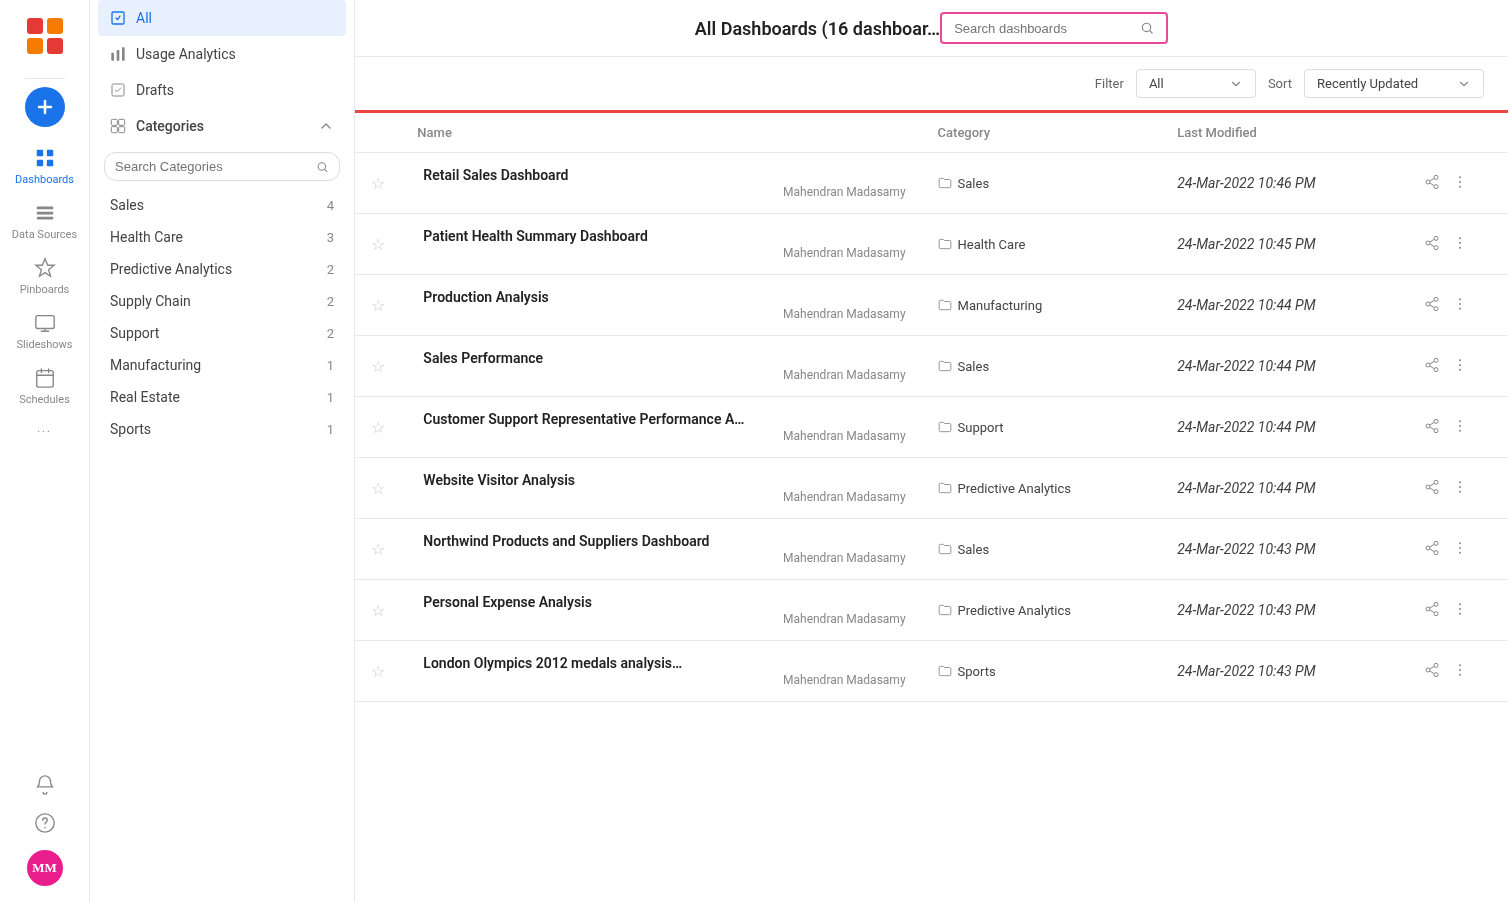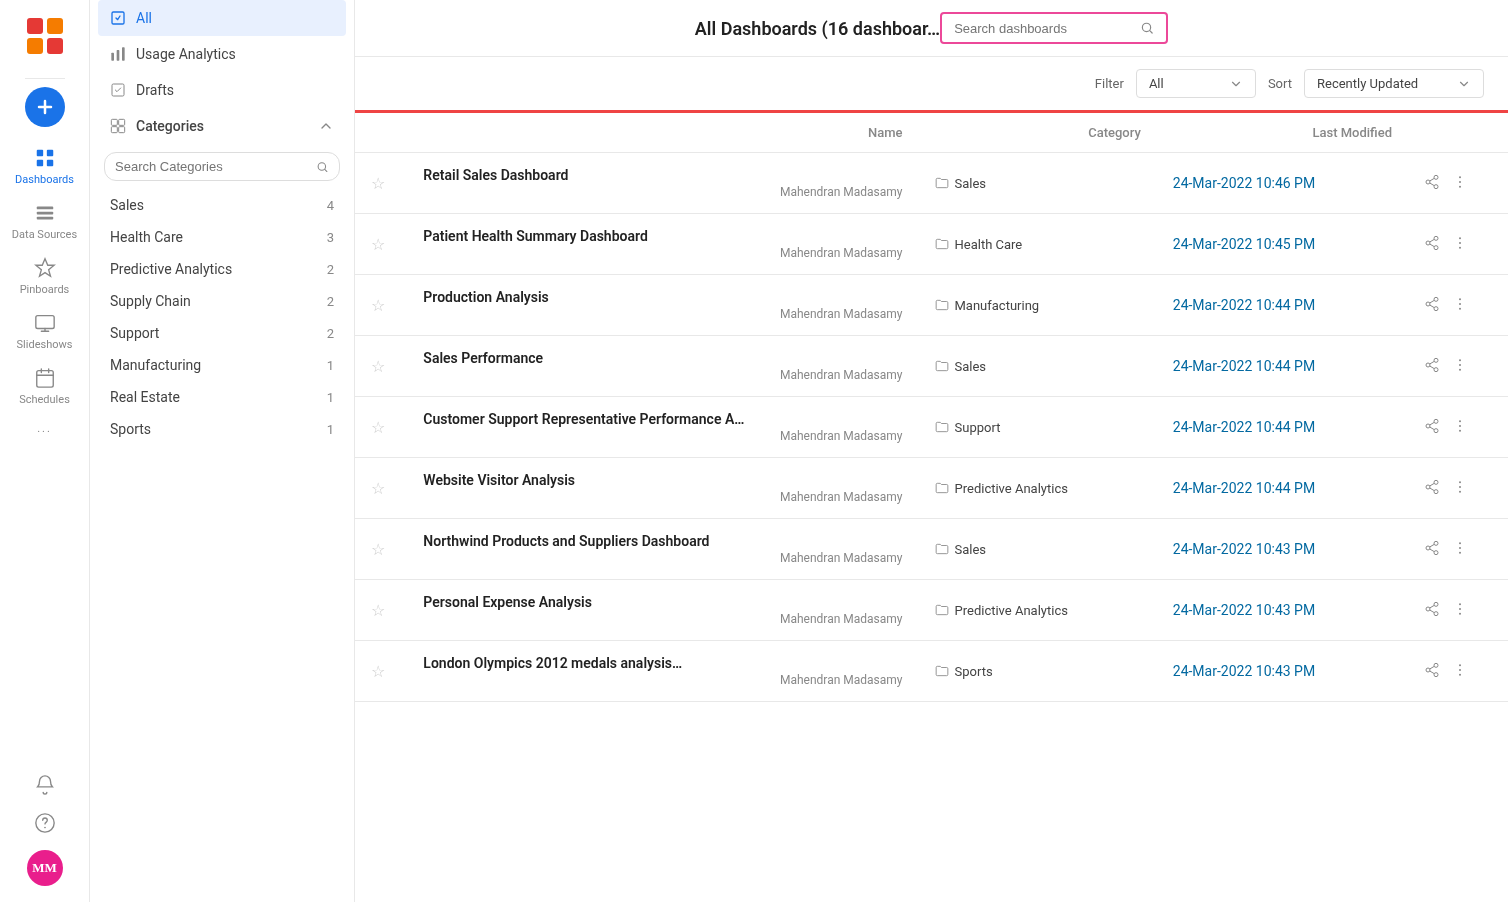--- a/index.html
+++ b/index.html
@@ -92,28 +92,28 @@
     .filter-select {
       display: flex; align-items: center; border: 1px solid #ddd; border-radius: 4px;
       padding: 6px 12px; gap: 8px; font-size: 13px; color: #444; cursor: pointer;
       background: #fff; min-width: 120px; justify-content: space-between;
     }
 
     
     .table-container { flex: 1; overflow-y: auto; background: #fff; }
     table { width: 100%; border-collapse: collapse; }
     thead th {
-      padding: 12px 16px; text-align: right; font-size: 13px; font-weight: 500;
+      padding: 12px 16px; text-align: left; font-size: 13px; font-weight: 500;
       color: #888; border-bottom: 1px solid #e8e8e8; background: #fff;
     }
     .table-row td { padding: 14px 16px; border-bottom: 1px solid #e8e8e8; font-size: 14px; vertical-align: middle; }
     .dash-name { font-weight: 600; color: #222; font-size: 14px; margin-left: 6px; }
     .dash-owner { color: #888; font-size: 12px; margin-top: 2px; text-align: right; }
     .category-cell { display: flex; align-items: center; gap: 6px; color: #444; font-size: 13px; }
-    .last-modified { color: #0369a1; font-size: 13px; }
+    .last-modified { color: #404040; font-size: 13px; font-style: italic; }
     .star-icon { color: #ccc; cursor: pointer; font-size: 16px; }
     .action-icons { display: flex; align-items: center; gap: 12px; }
     .action-icon { color: #888; cursor: pointer; font-size: 14px; }
 
     
     ::-webkit-scrollbar { width: 6px; }
     ::-webkit-scrollbar-thumb { background: #ccc; border-radius: 3px; }
   </style>
 </head>
 <body>

